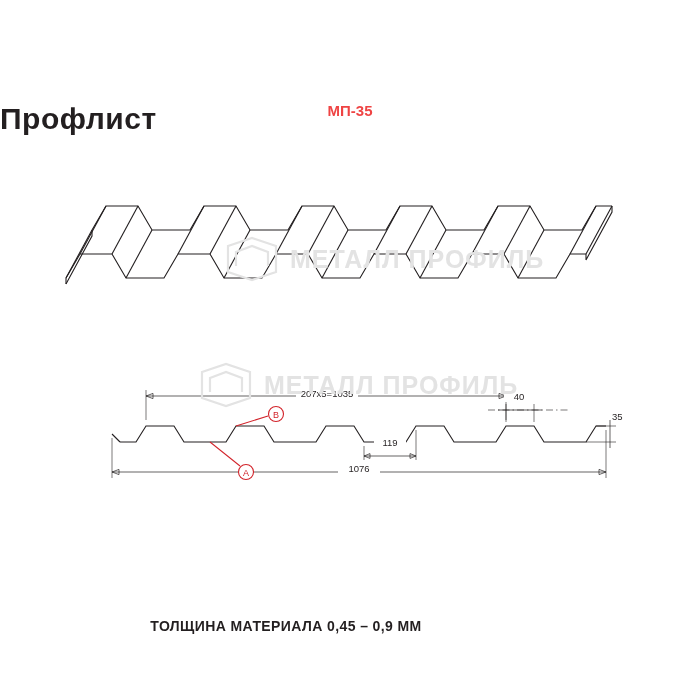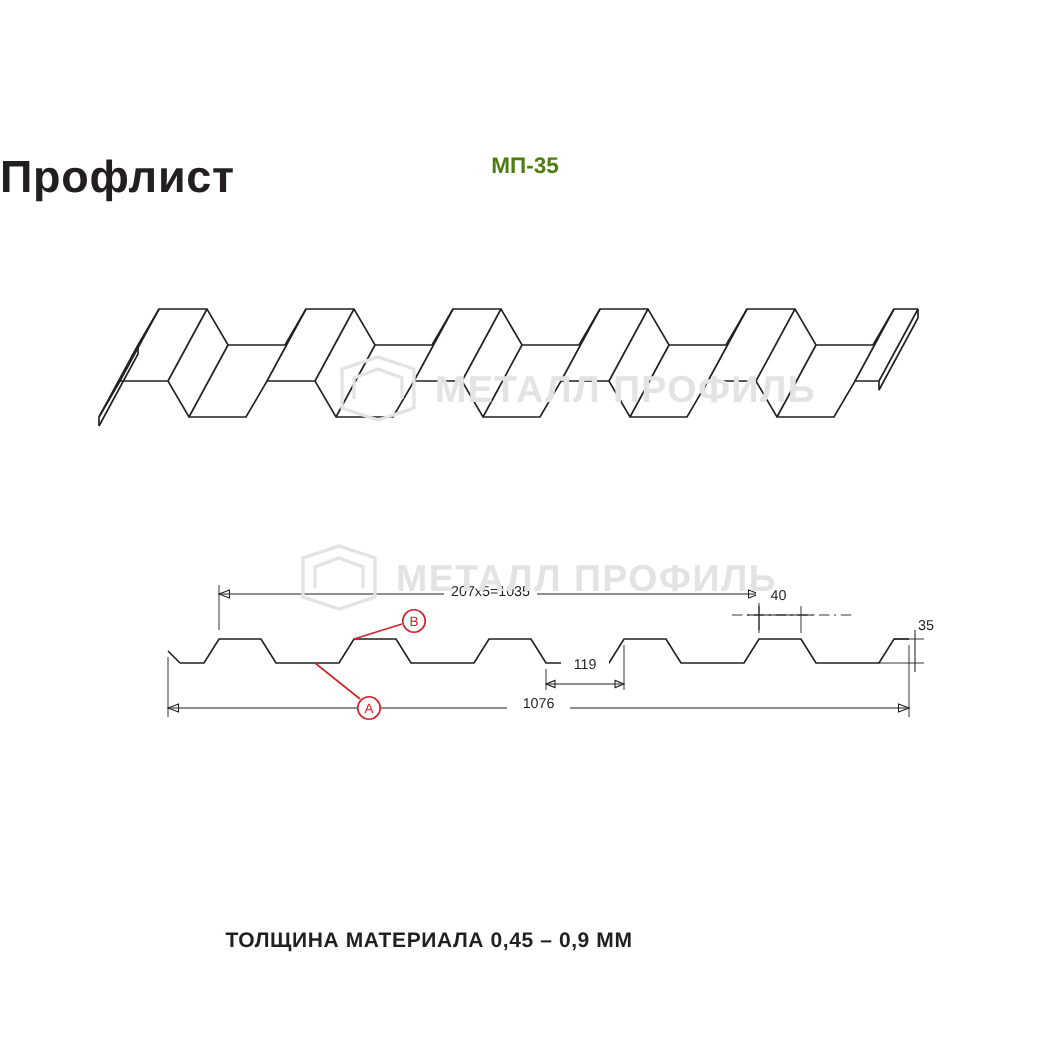--- a/index.html
+++ b/index.html
@@ -33,21 +33,21 @@
     margin-top: 44px;
   }
   .subtitle {
     position: absolute;
     top: 102px;
     left: 0;
     width: 700px;
     text-align: center;
     font-size: 15px;
     font-weight: bold;
-    color: #4d7c0f;
+    color: #ef4444;
   }
   .footer-note {
     position: absolute;
     top: 618px;
     left: 0;
     width: 572px;
     text-align: center;
     font-size: 14px;
     font-weight: bold;
     letter-spacing: 0.4px;

